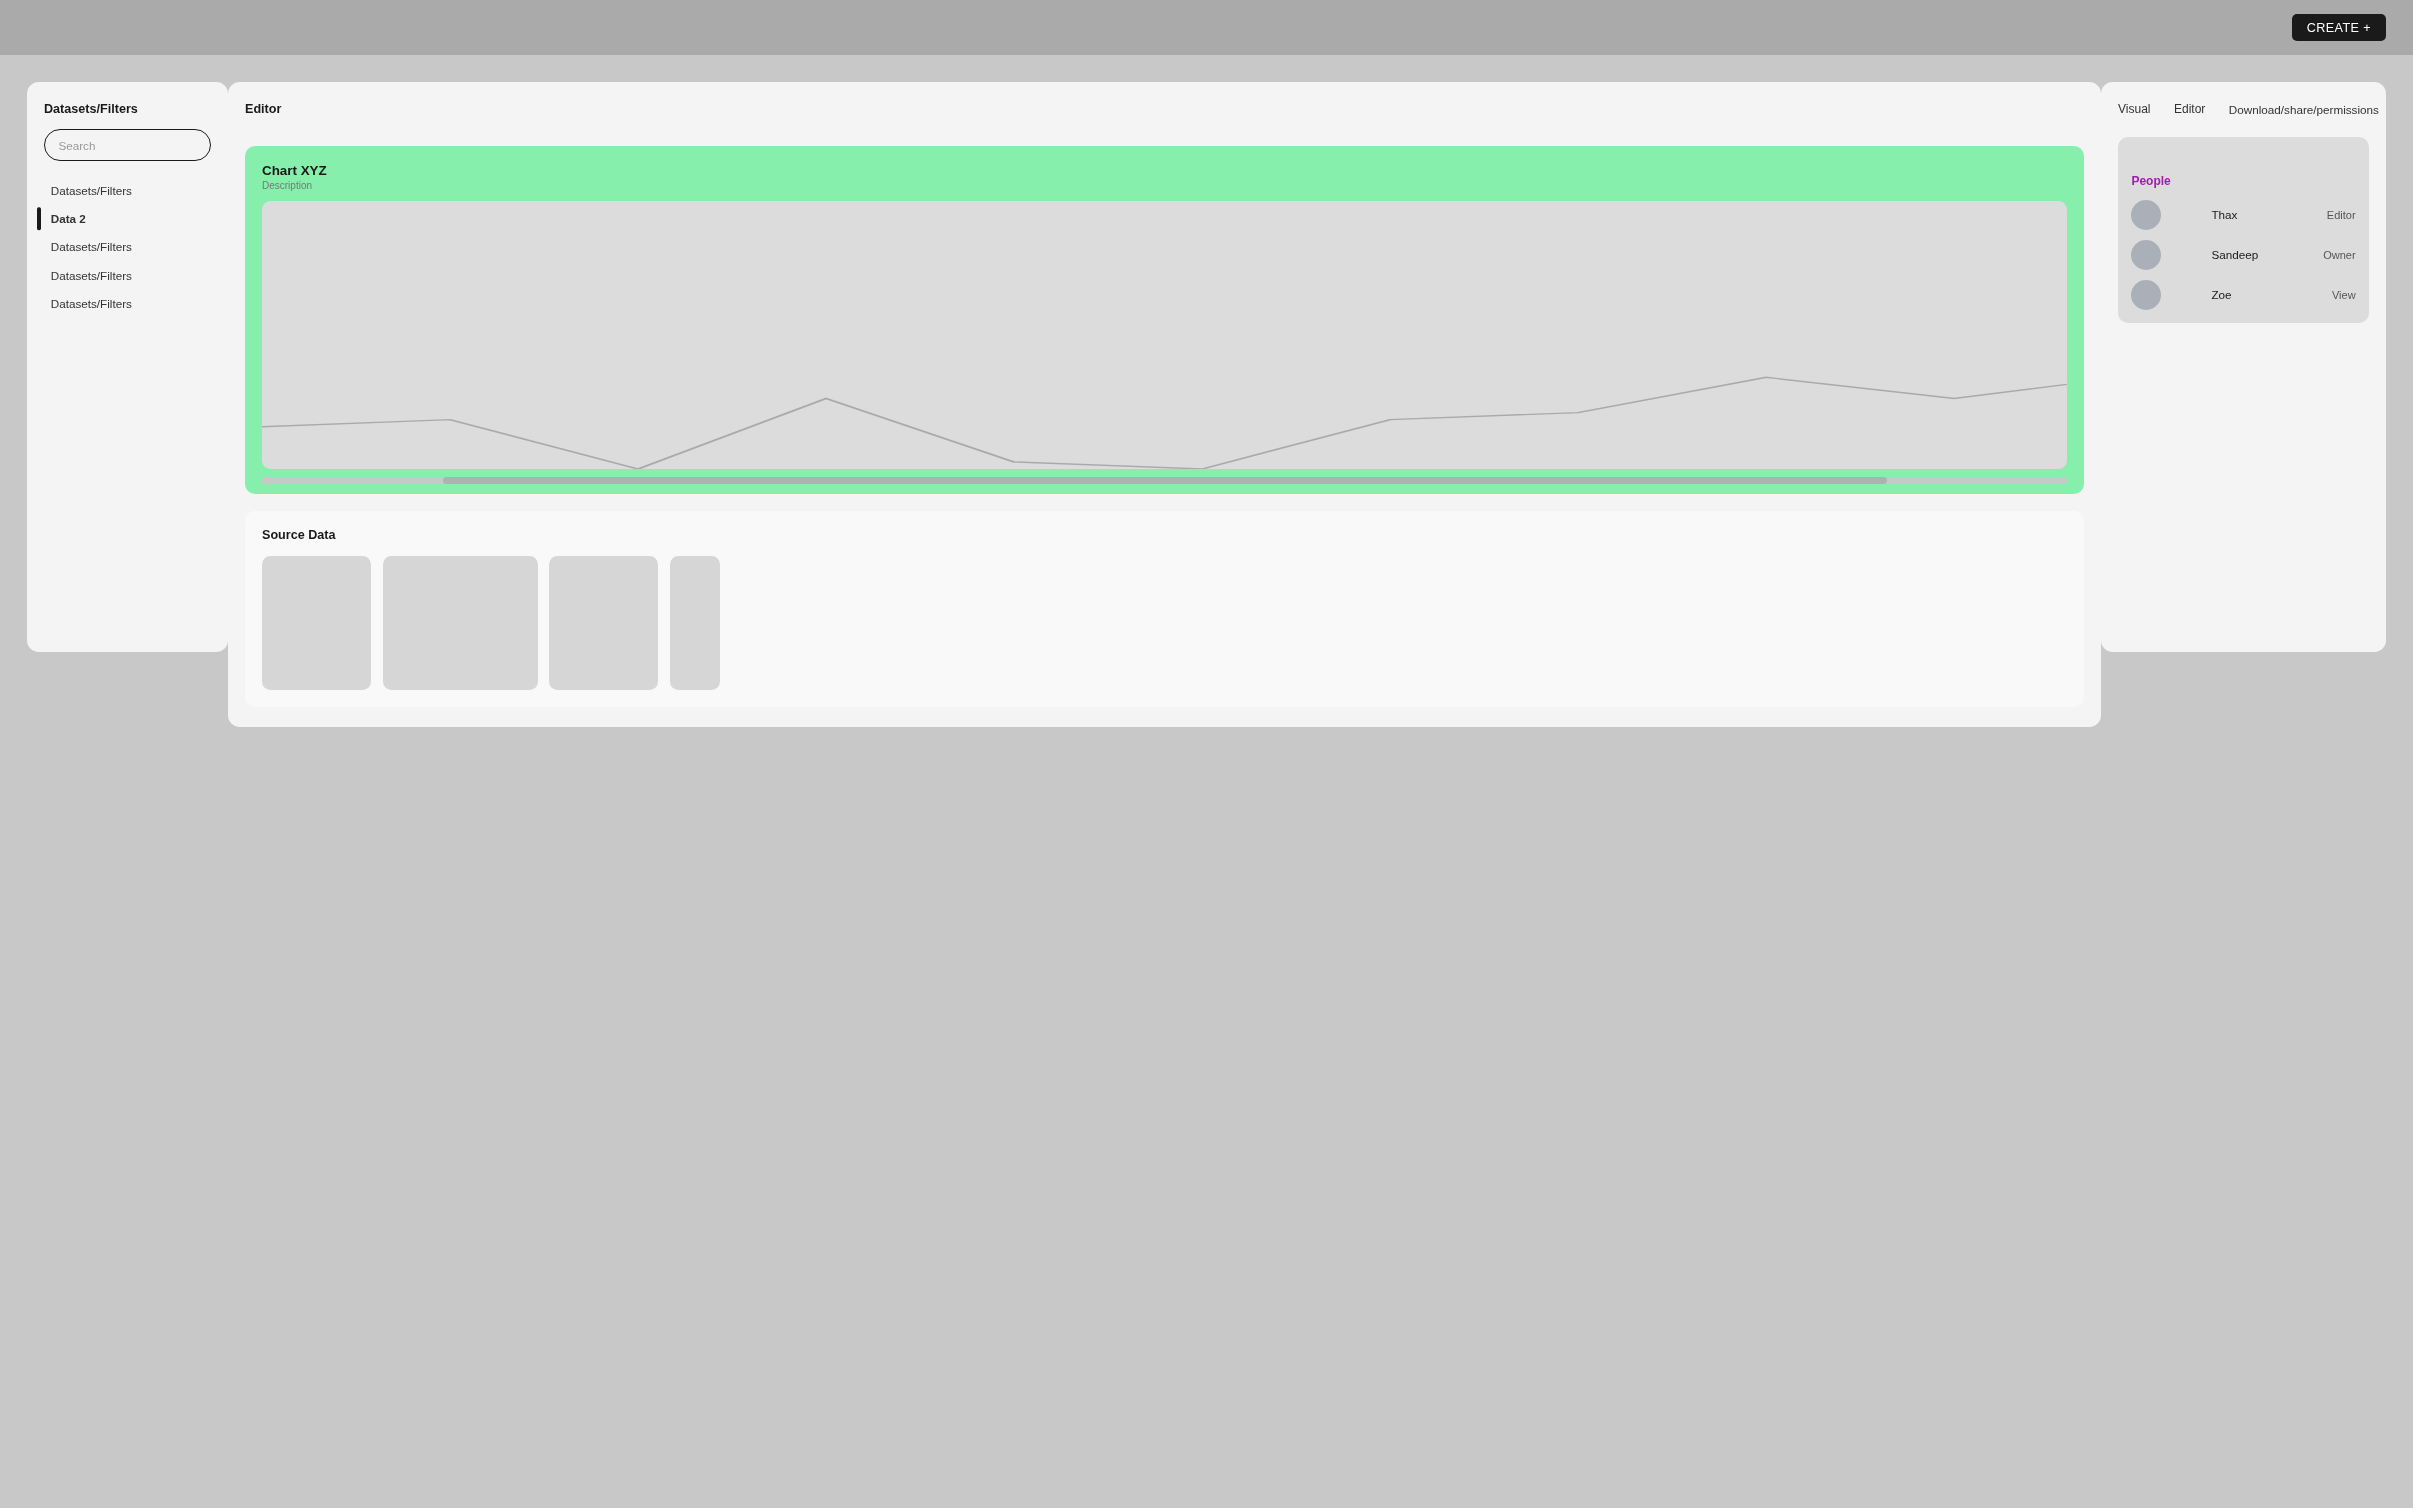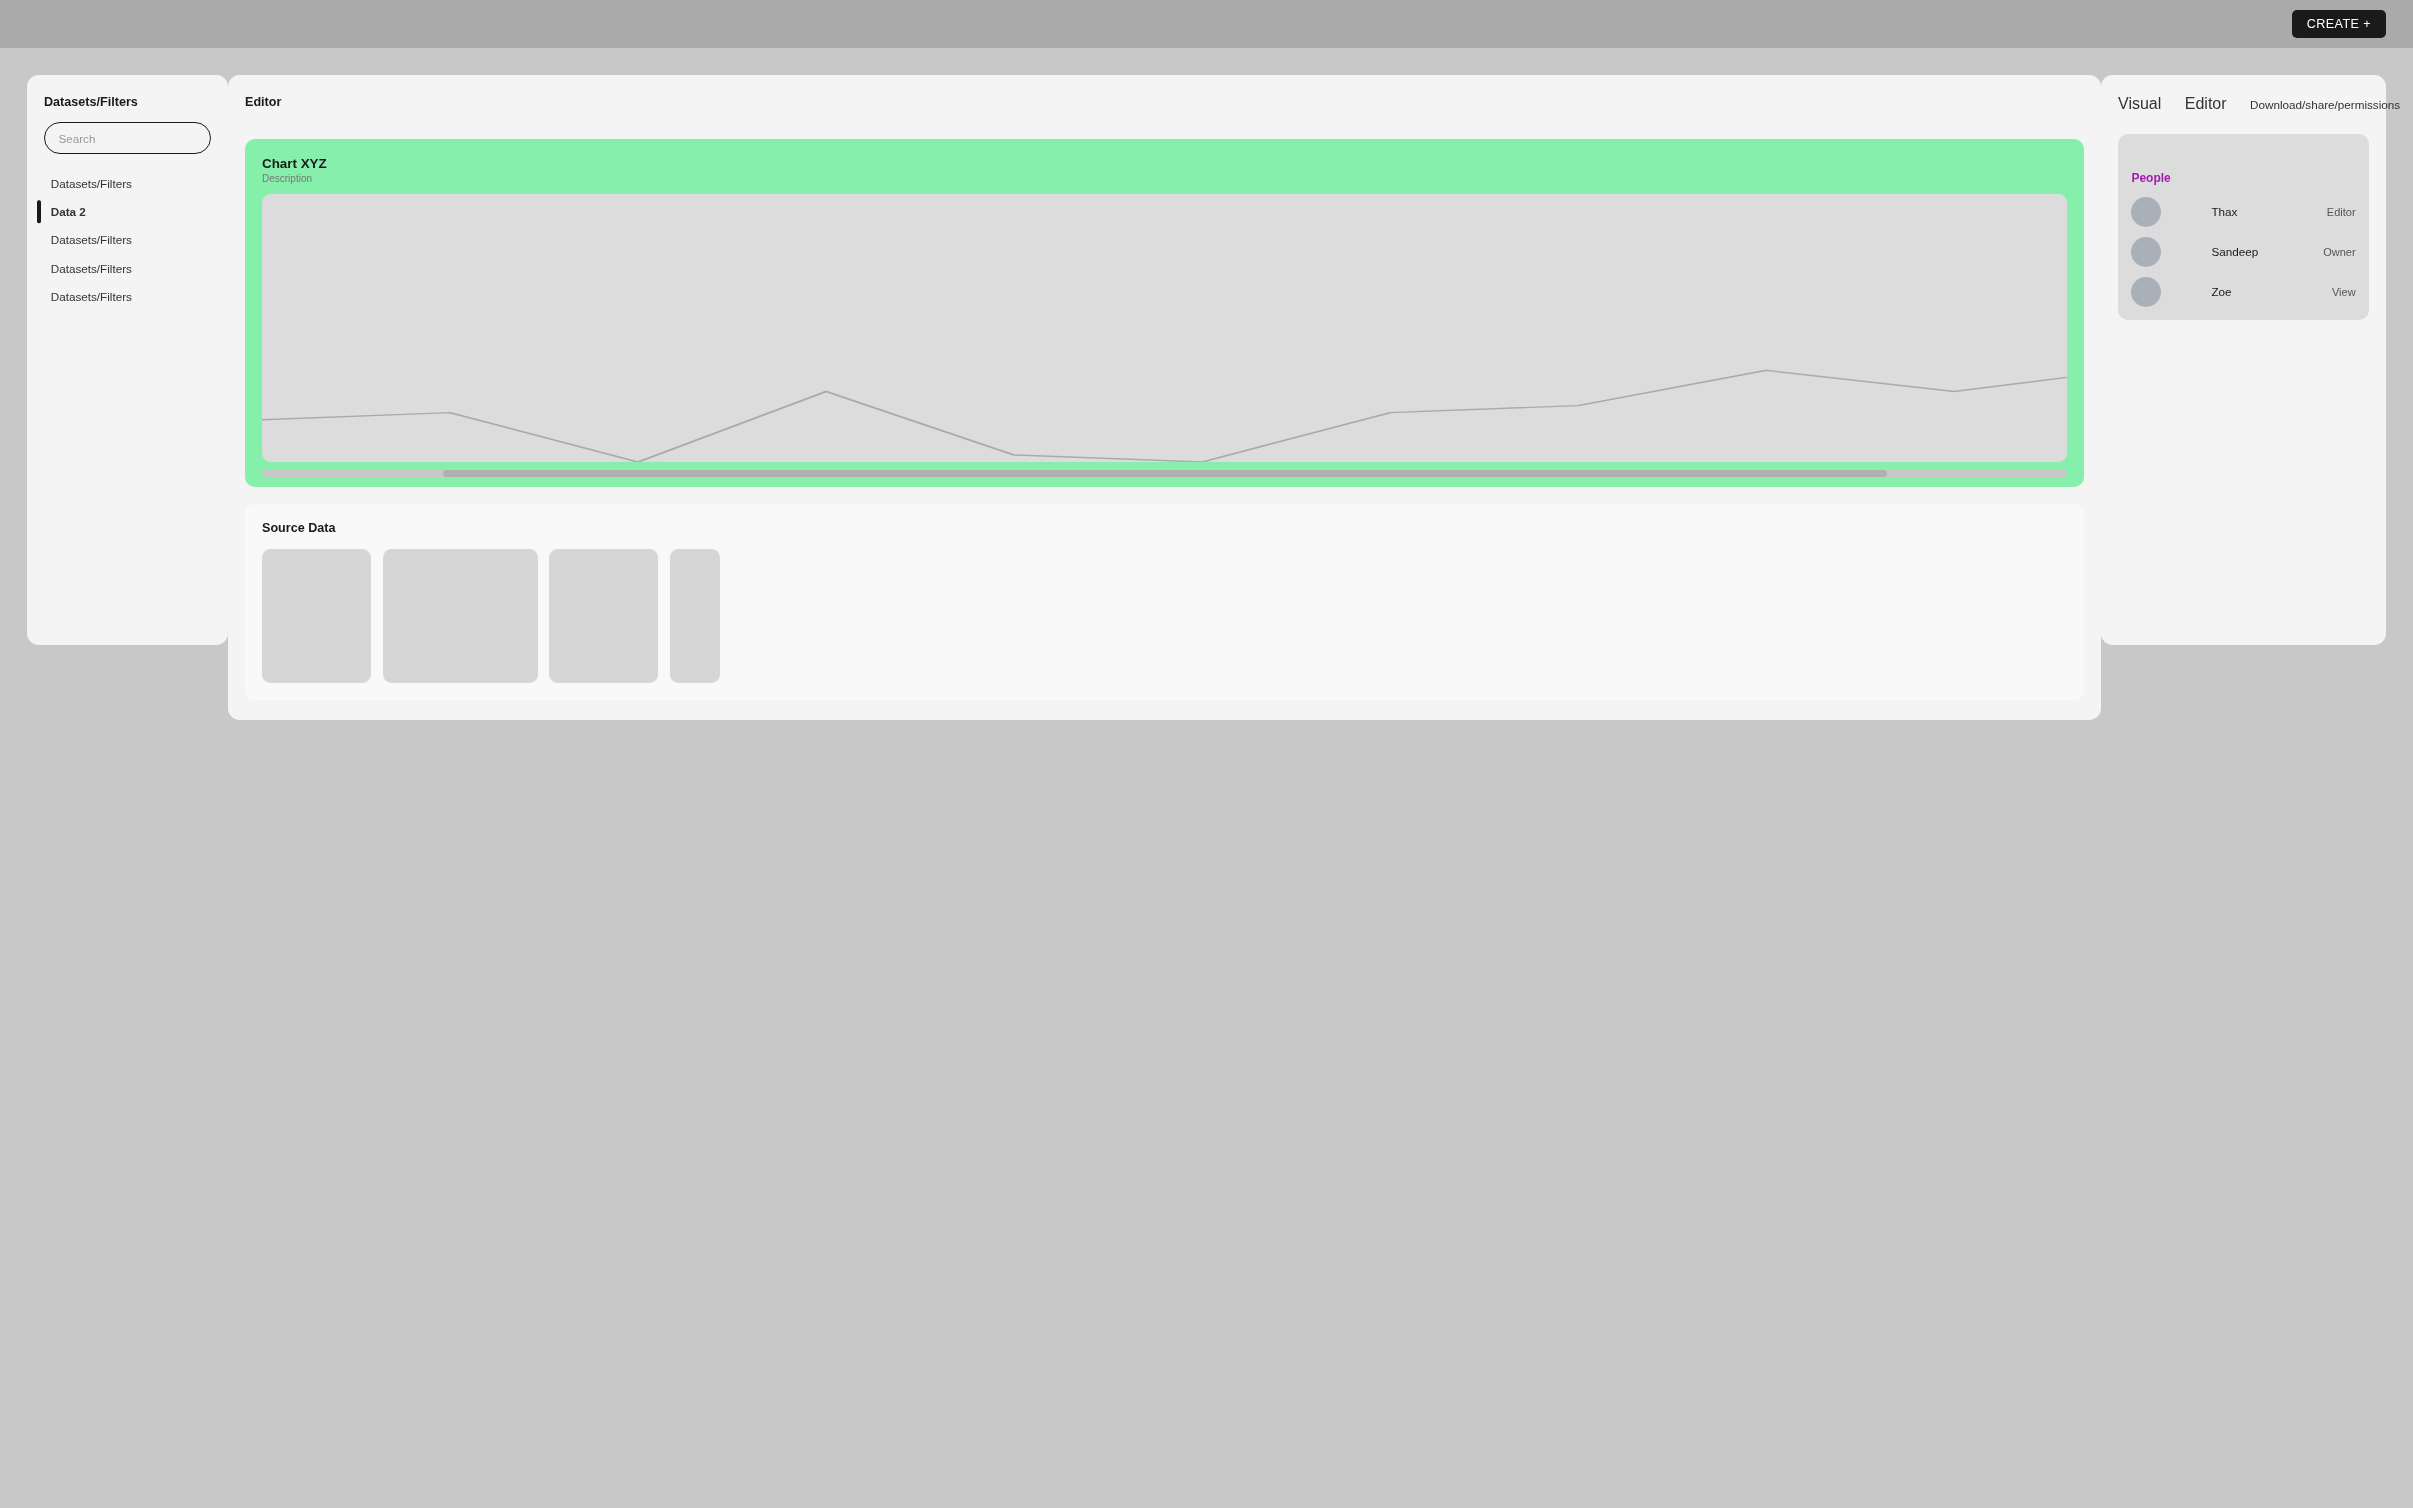--- a/index.html
+++ b/index.html
@@ -7,21 +7,21 @@
       background: #c8c8c8;
       font-family: -apple-system, BlinkMacSystemFont, 'Segoe UI', sans-serif;
       min-height: 100vh;
       display: flex;
       flex-direction: column;
     }
 
     
     .topbar {
       background: #aaaaaa;
-      height: 48px;
+      height: 55px;
       display: flex;
       align-items: center;
       justify-content: flex-end;
       padding: 0 27px;
       flex-shrink: 0;
     }
     .create-btn {
       background: #1a1a1a;
       color: #fff;
       border: none;
@@ -201,21 +201,21 @@
     }
 
     
     .right-tabs {
       display: flex;
       gap: 0;
       margin-bottom: 17px;
       align-items: center;
     }
     .right-tab {
-      font-size: 16px;
+      font-size: 12px;
       font-weight: 500;
       color: #333;
       cursor: pointer;
       padding: 3.4px 0;
       margin-right: 23.5px;
     }
     .right-tab-download {
       font-size: 11.7px;
       font-weight: 500;
       color: #333;

